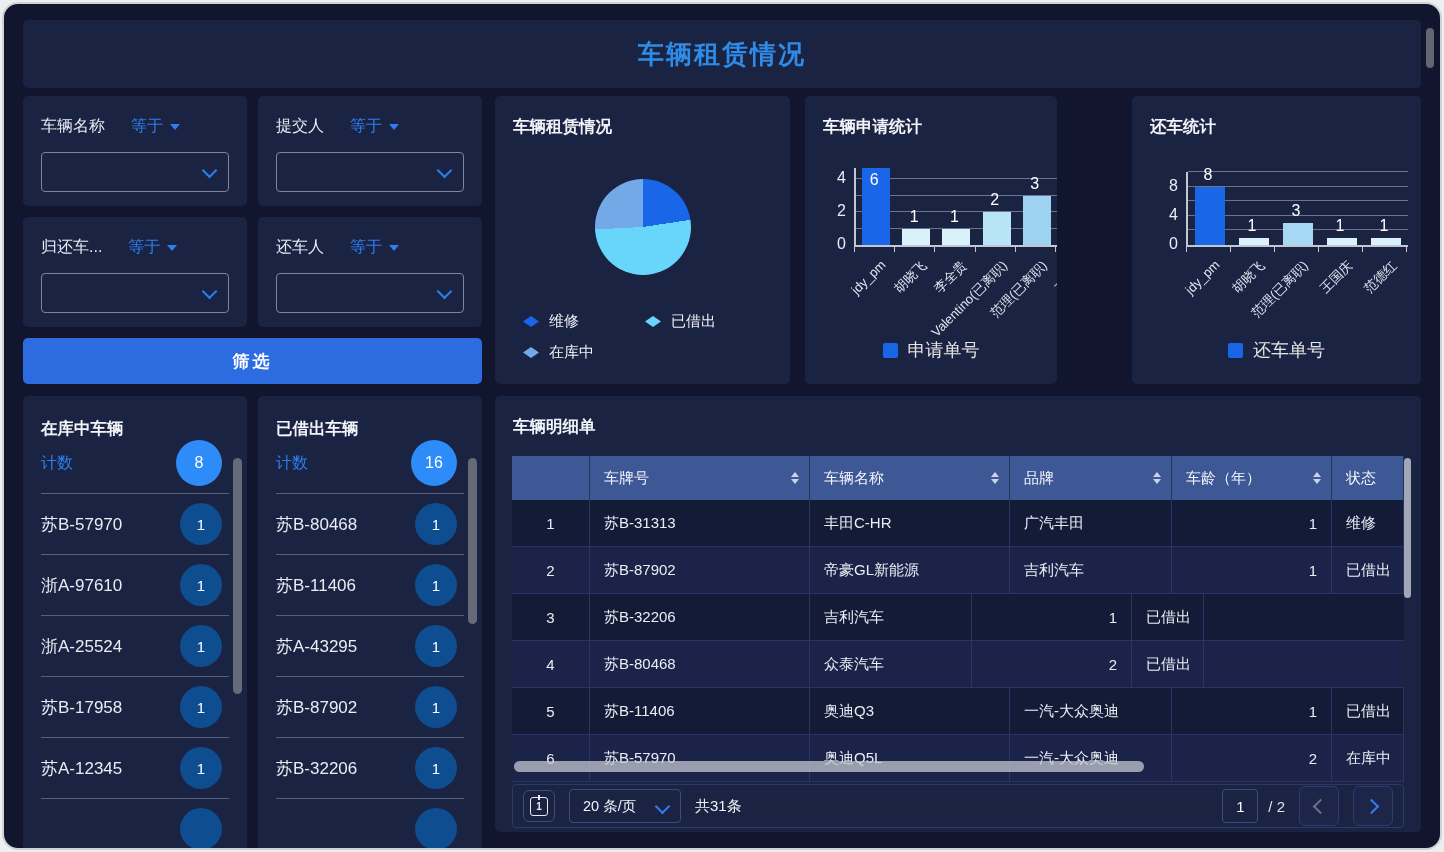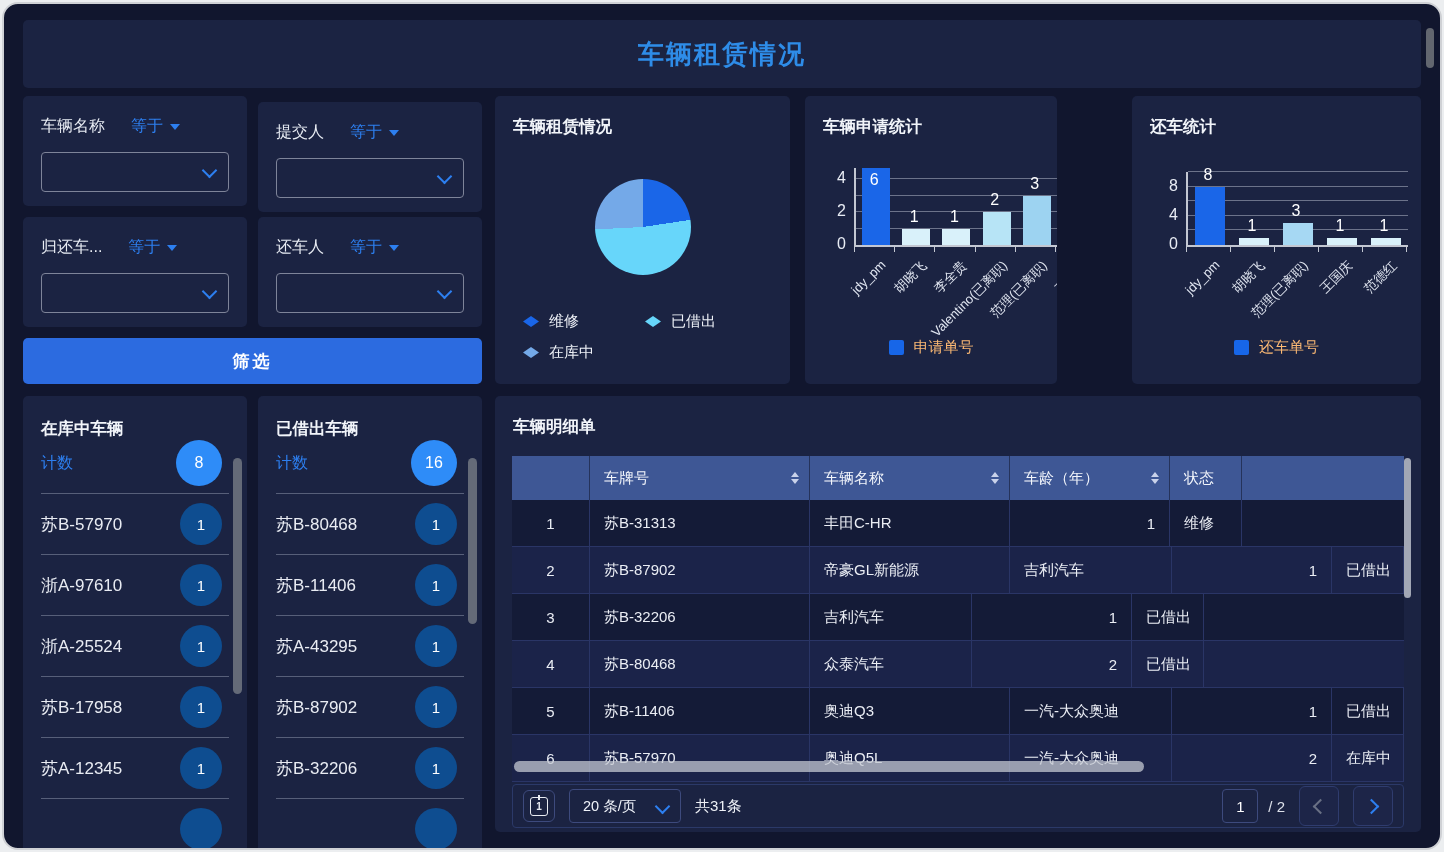--- a/index.html
+++ b/index.html
@@ -55,21 +55,21 @@
   .bar{position:absolute;bottom:0;}
   .vlabel{position:absolute;width:44px;text-align:center;font-size:16px;color:#fff;font-weight:500;}
   .ytick{position:absolute;width:34px;text-align:right;font-size:16px;color:#e8ecf4;}
   .xtick{position:absolute;width:1px;height:5px;background:#c3c7d2;}
   .xl{position:absolute;width:0;}
   .xl span{position:absolute;right:0;top:0;white-space:nowrap;transform:rotate(-45deg);
     transform-origin:100% 0;font-size:13px;color:#e0e5f0;}
   .blegend{position:absolute;left:0;right:0;display:flex;justify-content:center;
     align-items:center;gap:10px;cursor:pointer;}
   .bmark{width:15px;height:15px;border-radius:2px;}
-  .blegend span{font-size:15px;color:#fdba74;}
+  .blegend span{font-size:18px;color:#e5e5e5;}
 
   
   .p-list1{left:19px;top:392px;width:224px;height:470px;}
   .p-list2{left:254px;top:392px;width:224px;height:470px;}
   .ltitle{padding:22px 18px 0;font-size:16.5px;font-weight:700;color:#f2f5fa;height:37px;
     box-sizing:border-box;}
   .lrows{padding:0 18px;}
   .lrow{display:flex;align-items:center;justify-content:space-between;height:60px;
     border-bottom:1px solid rgba(148,155,176,.5);padding-right:7px;}
   .lrow .llabel{font-size:17px;color:#e9ecf3;}
@@ -146,21 +146,21 @@
             <div class="flabel">车辆名称</div>
             <div class="fop">
               <div class="foptext">等于</div>
               <div class="caret"></div>
             </div>
           </div>
           <div class="fselect">
             <div class="chev chev-down"></div>
           </div>
         </div>
-        <div class="fpanel" style="left: 235px; top: 6px;">
+        <div class="fpanel" style="left: 235px; top: 0px;">
           <div class="frow">
             <div class="flabel">提交人</div>
             <div class="fop">
               <div class="foptext">等于</div>
               <div class="caret"></div>
             </div>
           </div>
           <div class="fselect">
             <div class="chev chev-down"></div>
           </div>
@@ -395,35 +395,43 @@
                 <div class="tri-d"></div>
               </div>
             </div>
             <div class="th" style="width: 200px;">
               <span>车辆名称</span>
               <div class="sort">
                 <div class="tri-u"></div>
                 <div class="tri-d"></div>
               </div>
             </div>
+            <div class="th" style="width: 162px;">
+              <span>品牌</span>
+              <div class="sort">
+                <div class="tri-u"></div>
+                <div class="tri-d"></div>
+              </div>
+            </div>
             <div class="th" style="width: 160px;">
               <span>车龄（年）</span>
               <div class="sort">
                 <div class="tri-u"></div>
                 <div class="tri-d"></div>
               </div>
             </div>
             <div class="th" style="width: 72px;">
               <span>状态</span>
             </div>
           </div>
           <div class="trow odd">
             <div class="td c0" style="width: 78px;">1</div>
             <div class="td c1" style="width: 220px;">苏B-31313</div>
             <div class="td c2" style="width: 200px;">丰田C-HR</div>
+            <div class="td c3" style="width: 162px;">广汽丰田</div>
             <div class="td c4" style="width: 160px;">1</div>
             <div class="td c5" style="width: 72px;">维修</div>
           </div>
           <div class="trow even">
             <div class="td c0" style="width: 78px;">2</div>
             <div class="td c1" style="width: 220px;">苏B-87902</div>
             <div class="td c2" style="width: 200px;">帝豪GL新能源</div>
             <div class="td c3" style="width: 162px;">吉利汽车</div>
             <div class="td c4" style="width: 160px;">1</div>
             <div class="td c5" style="width: 72px;">已借出</div>

